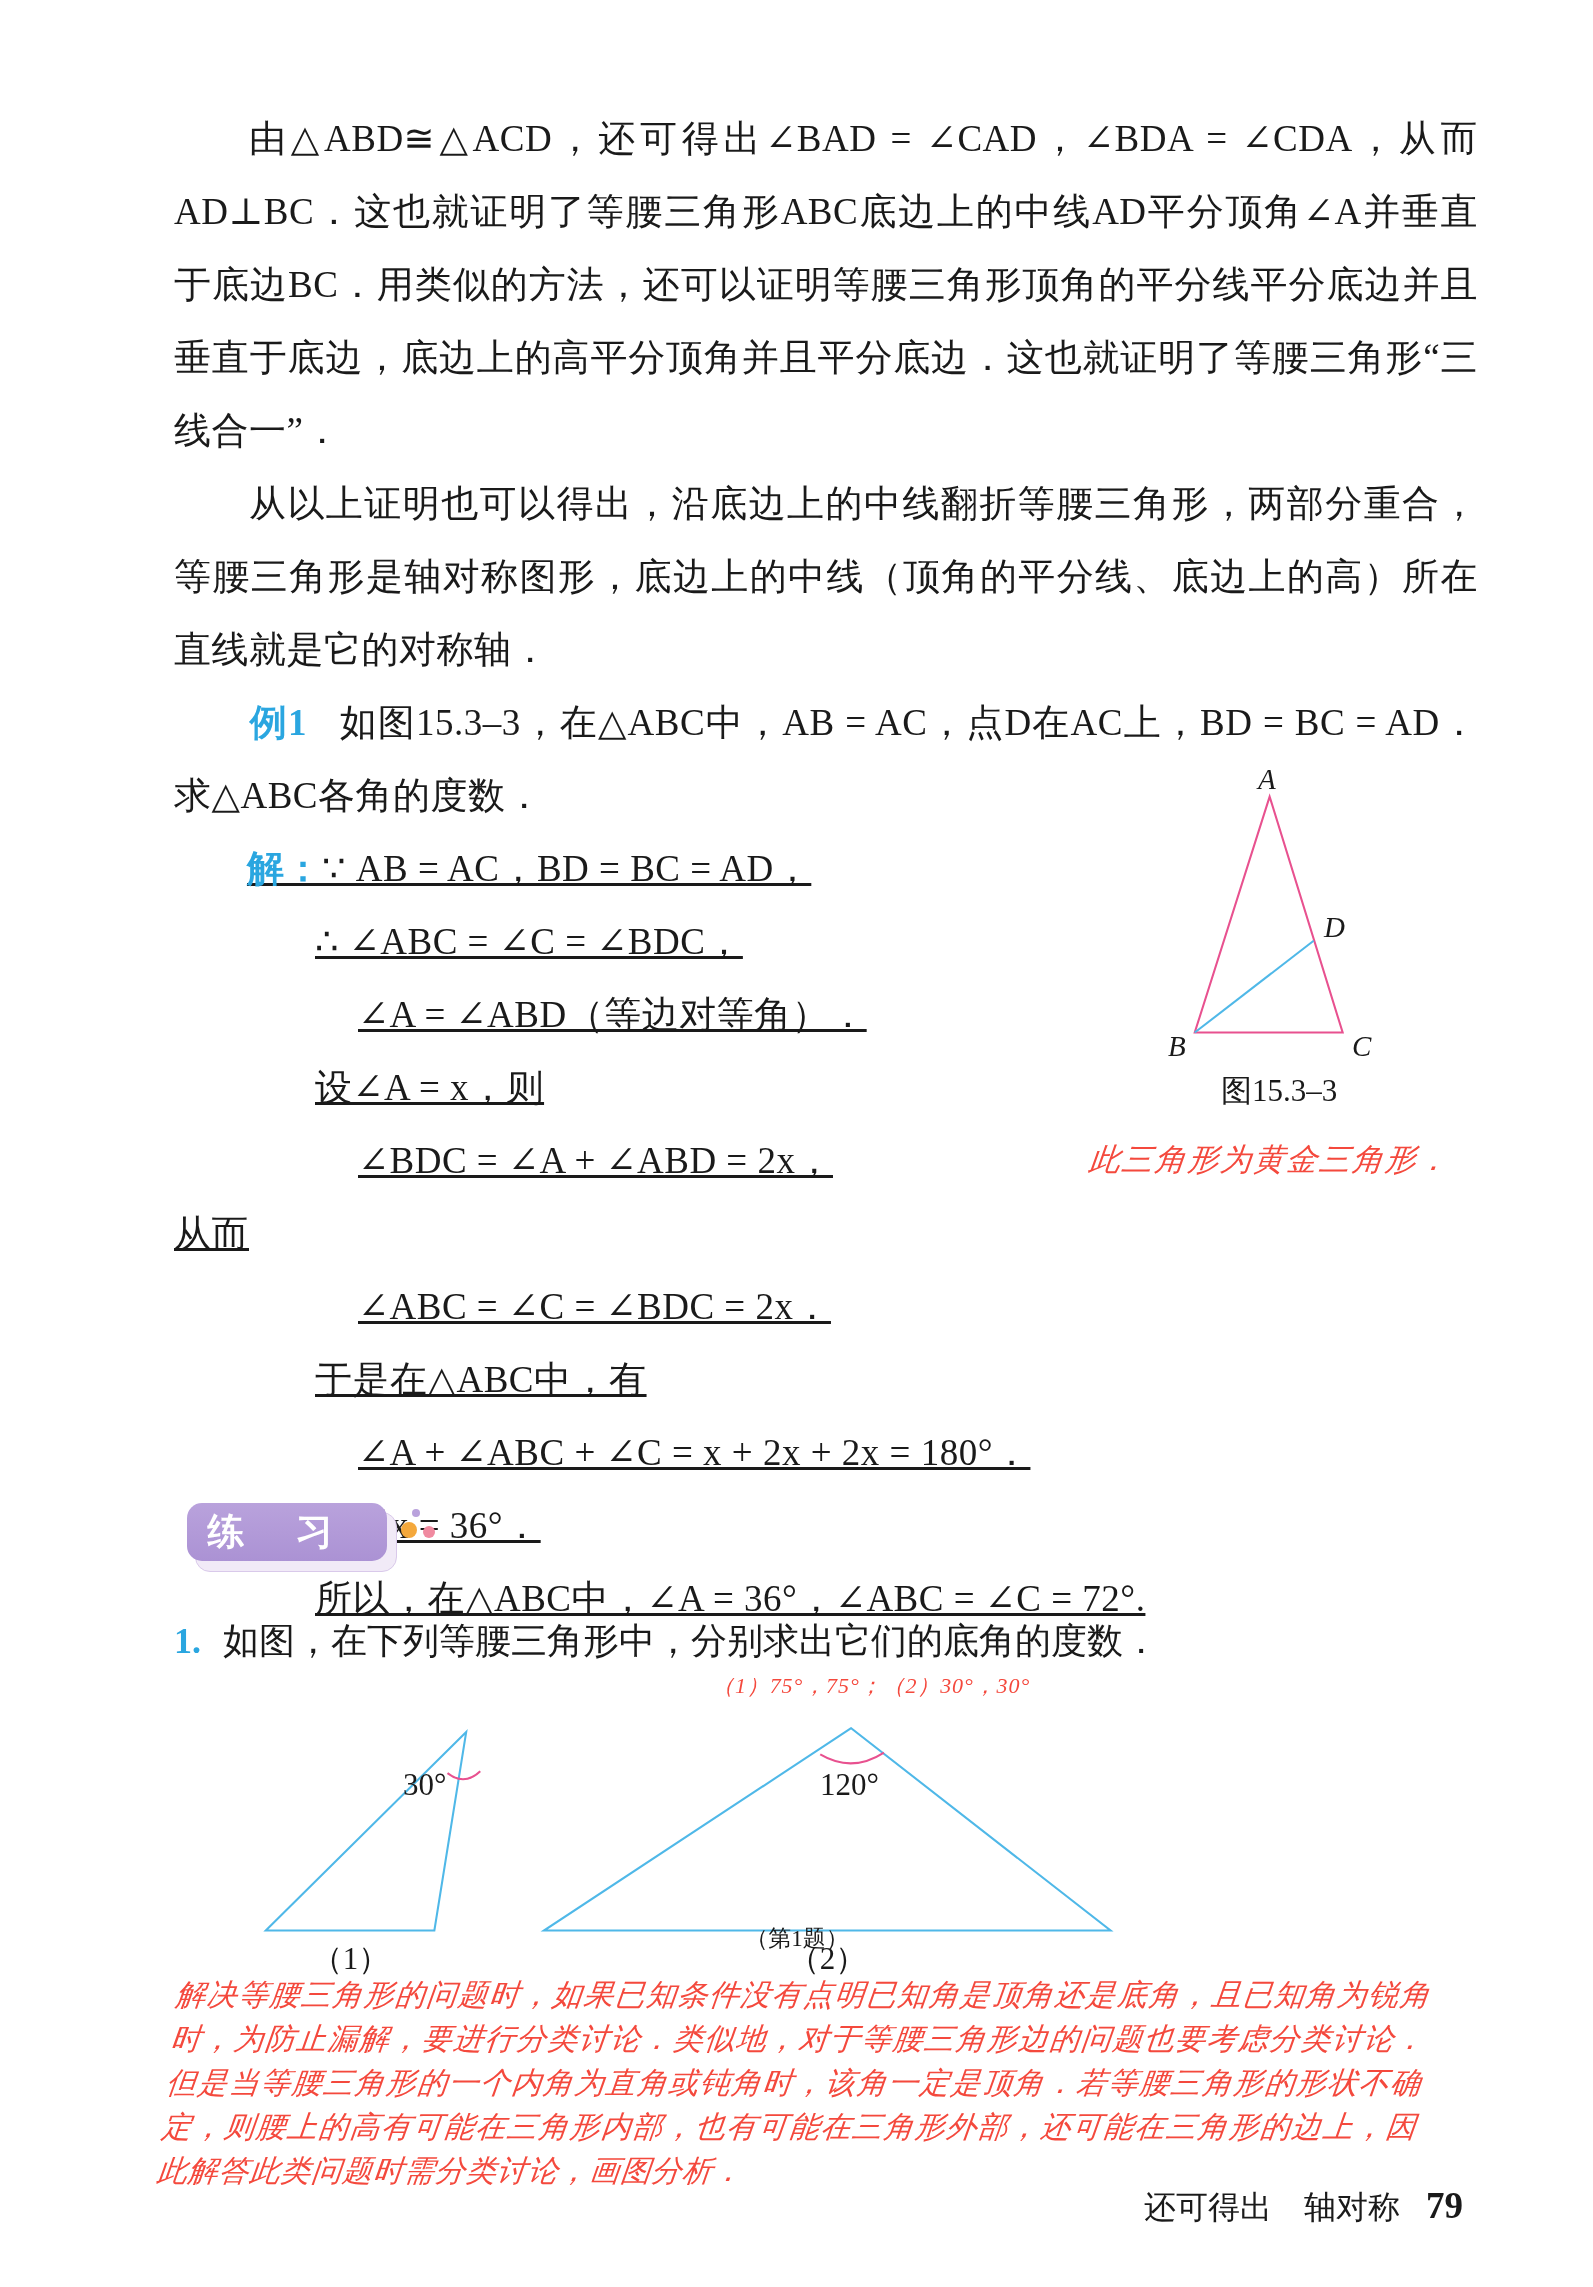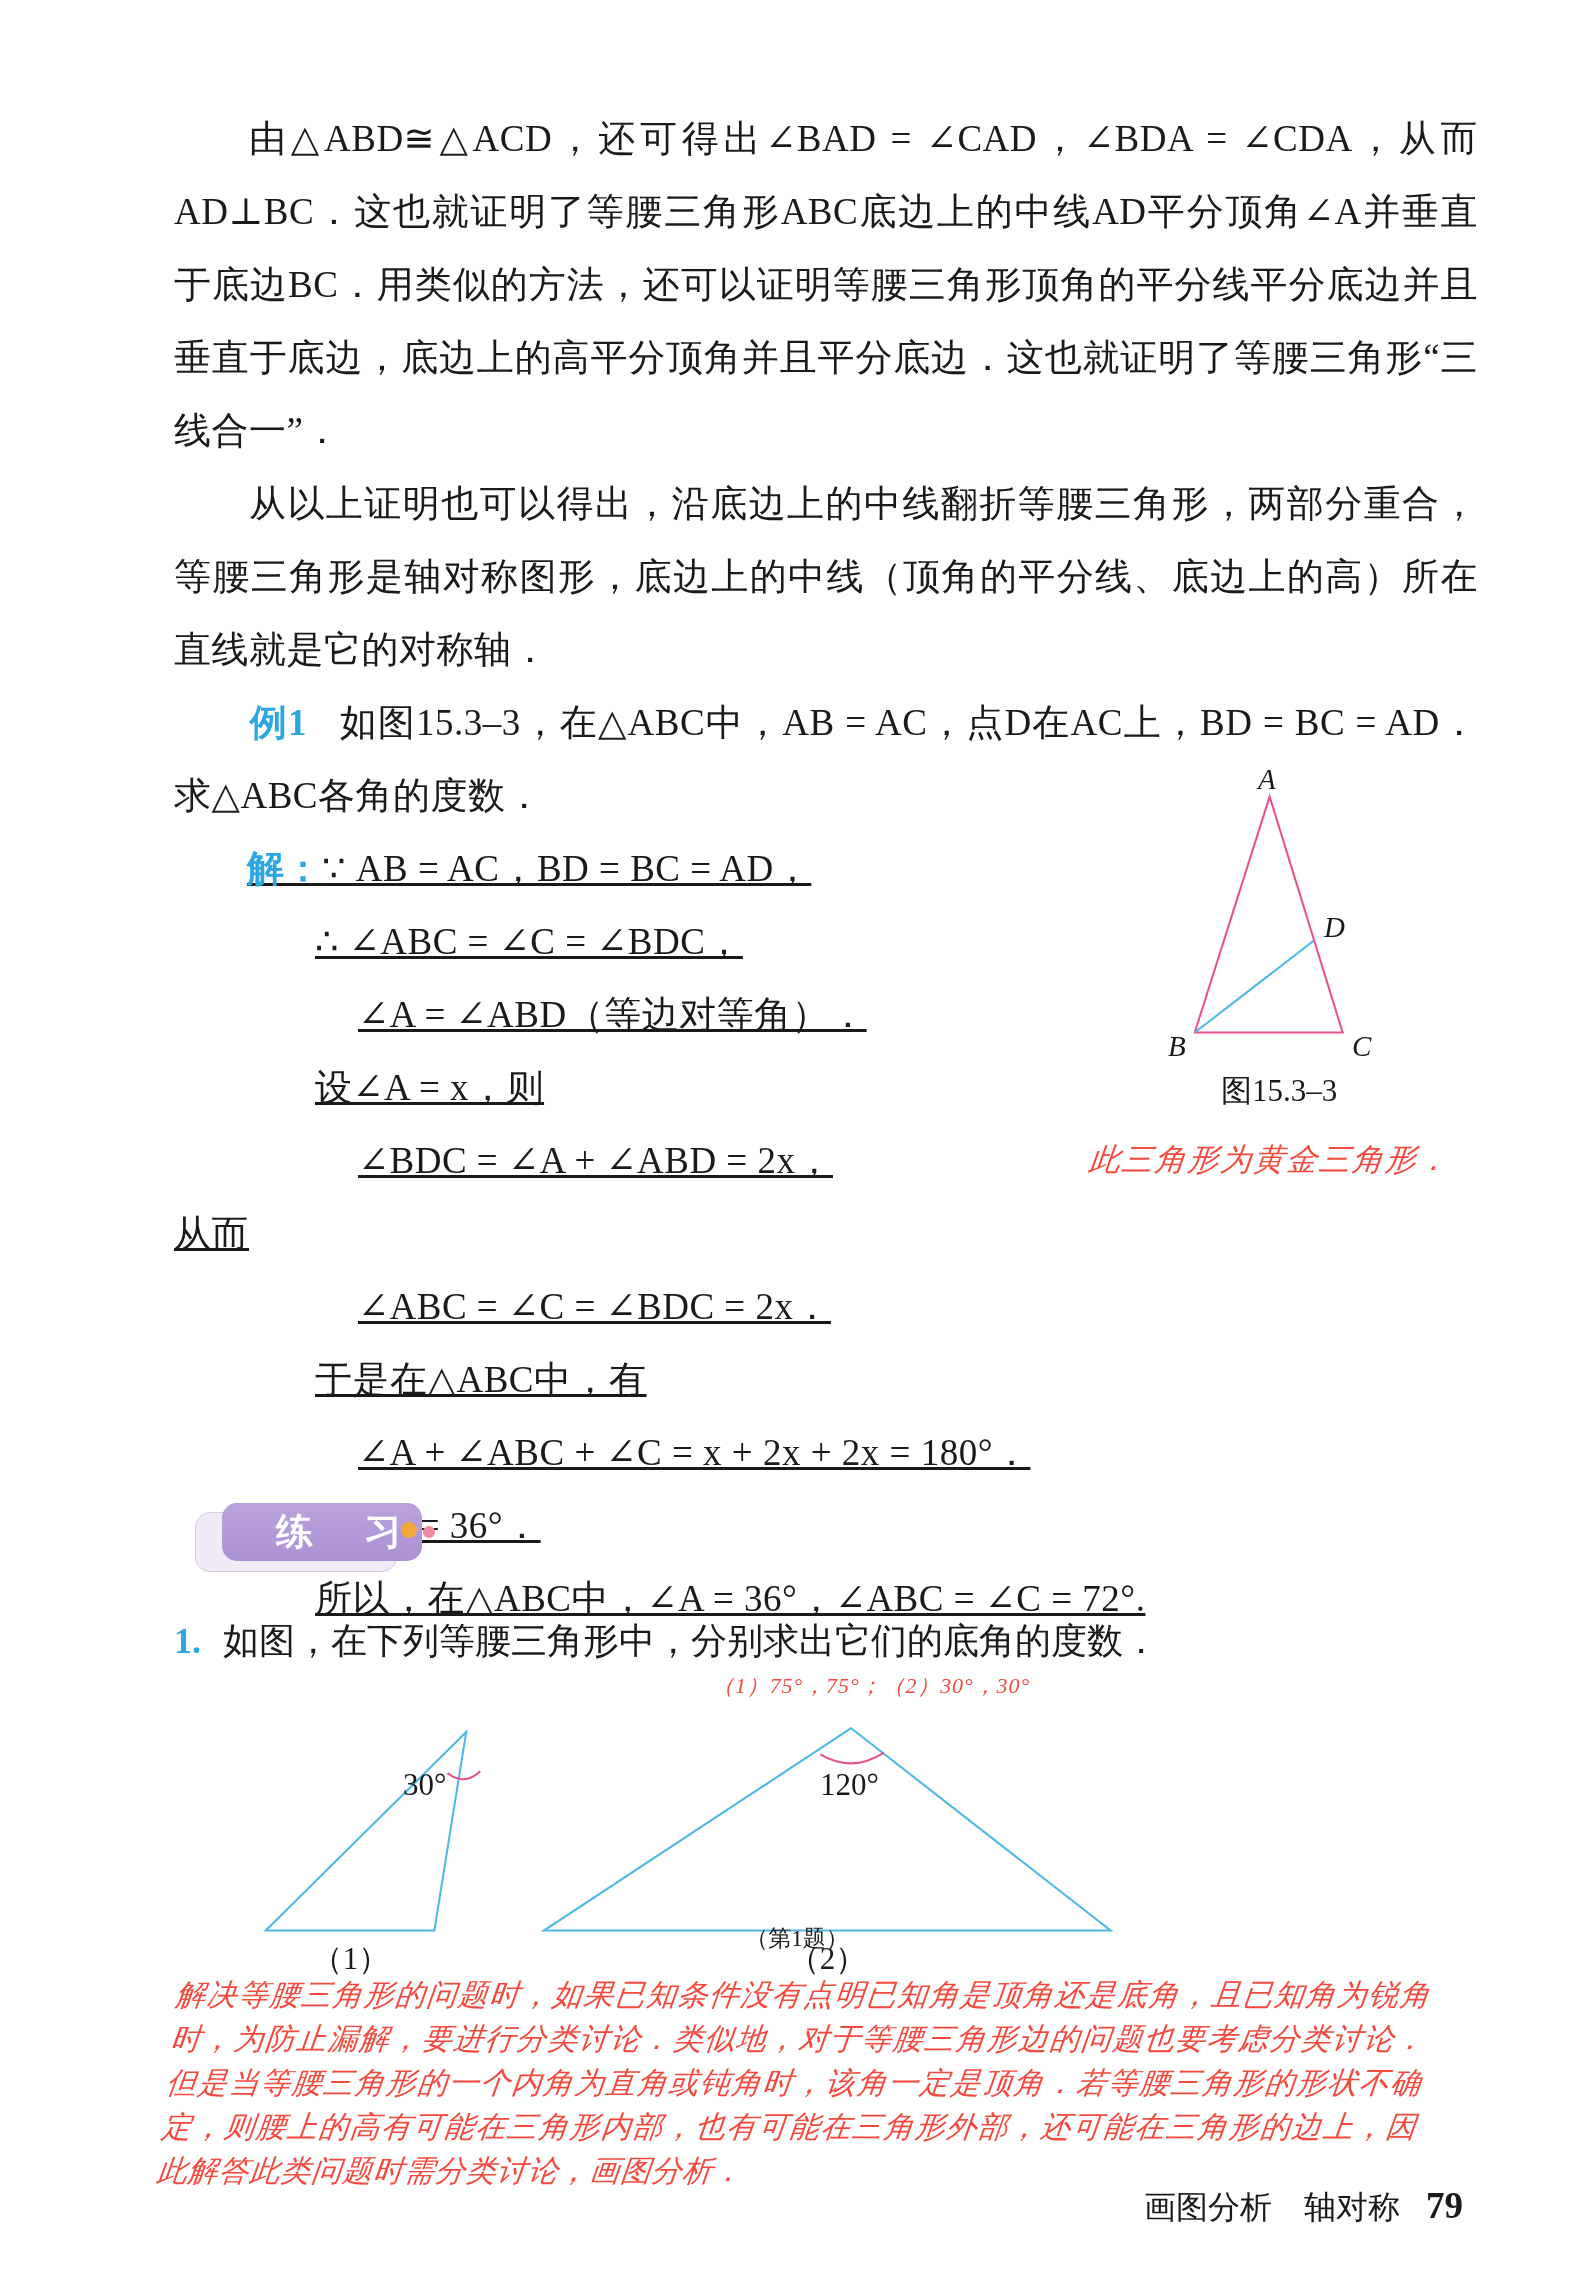--- a/index.html
+++ b/index.html
@@ -69,25 +69,24 @@
     width:200px;height:58px;border-radius:15px;
     background:#f1eaf7; border:0.9px solid #d9c9ea;
   }
   .practice .chip{
     position:absolute; left:0; top:0;
     width:200px;height:58px;border-radius:15px;
     background:linear-gradient(180deg,#b9a2dc 0%,#ab92d4 100%);
     color:#ffffff;
     font-size:37px; font-weight:bold;
     letter-spacing:20.6px;
-    text-align:right;
+    text-align:left;
     line-height:58px;
     text-indent:20.6px;
     font-family:"Liberation Sans",sans-serif;
-    margin-left:35px;
   }
   .dot{position:absolute;border-radius:50%;}
   .dot-a{left:225px;top:5.6px;width:8.4px;height:8.4px;background:#b9a2dc;}
   .dot-b{left:214px;top:19px;width:16px;height:16px;background:#f4a83c;}
   .dot-c{left:236px;top:22.5px;width:12px;height:12px;background:#f08aa0;}
 
   
   .q1{
     position:absolute; left:174px; top:1617px;
     width:1246px; font-size:36px; line-height:49px;
@@ -210,17 +209,17 @@
     <span class="ang-txt" style="left:646px;top:52px;">120°</span>
     <span class="sub-cap" style="left:111px;top:223px;width:131px;">（1）</span>
     <span class="sub-cap" style="left:588px;top:223px;width:131px;">（2）</span>
   </div>
 
   <div class="q-cap">（第1题）</div>
 
   <div class="hand">解决等腰三角形的问题时，如果已知条件没有点明已知角是顶角还是底角，且已知角为锐角时，为防止漏解，要进行分类讨论．类似地，对于等腰三角形边的问题也要考虑分类讨论．但是当等腰三角形的一个内角为直角或钝角时，该角一定是顶角．若等腰三角形的形状不确定，则腰上的高有可能在三角形内部，也有可能在三角形外部，还可能在三角形的边上，因此解答此类问题时需分类讨论，画图分析．</div>
 
   <div class="footer">
-    <span>画图分析　轴对称</span><span class="pg">79</span>
+    <span>还可得出　轴对称</span><span class="pg">79</span>
   </div>
 
 </div>
 
 
 </body></html>

